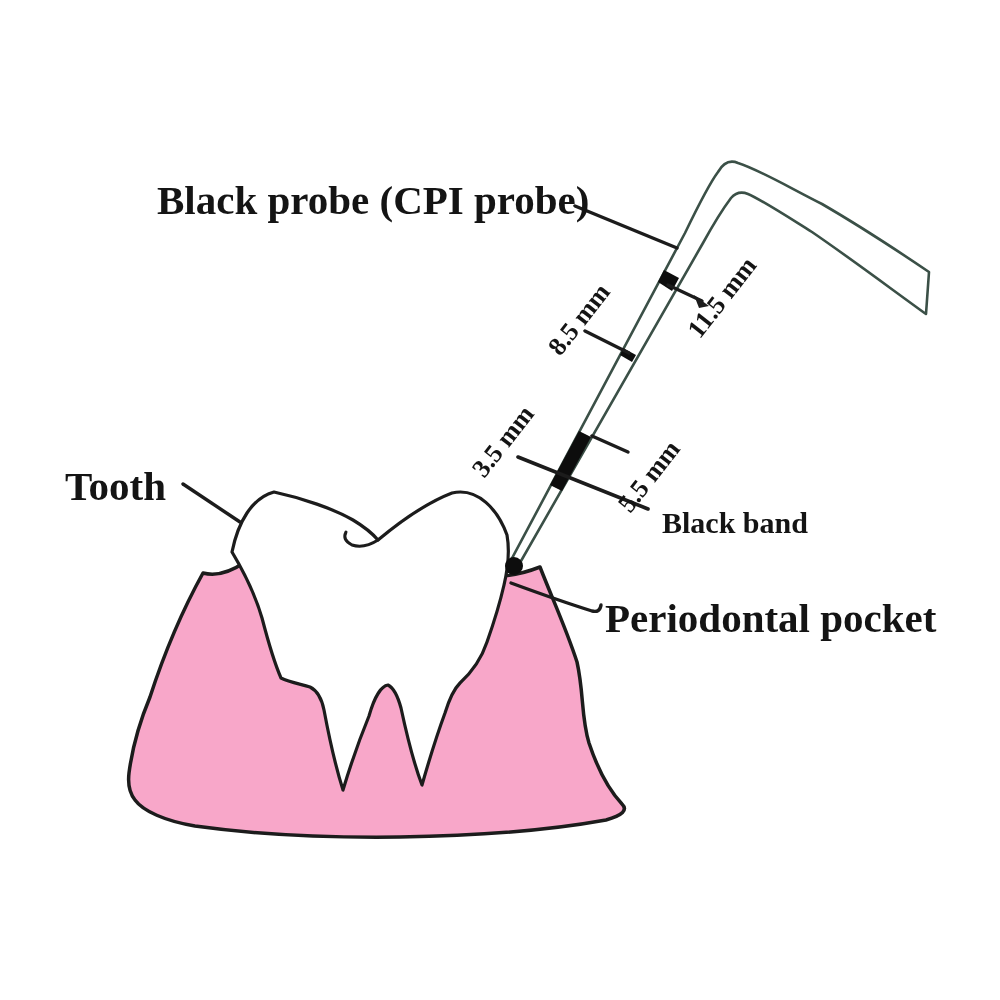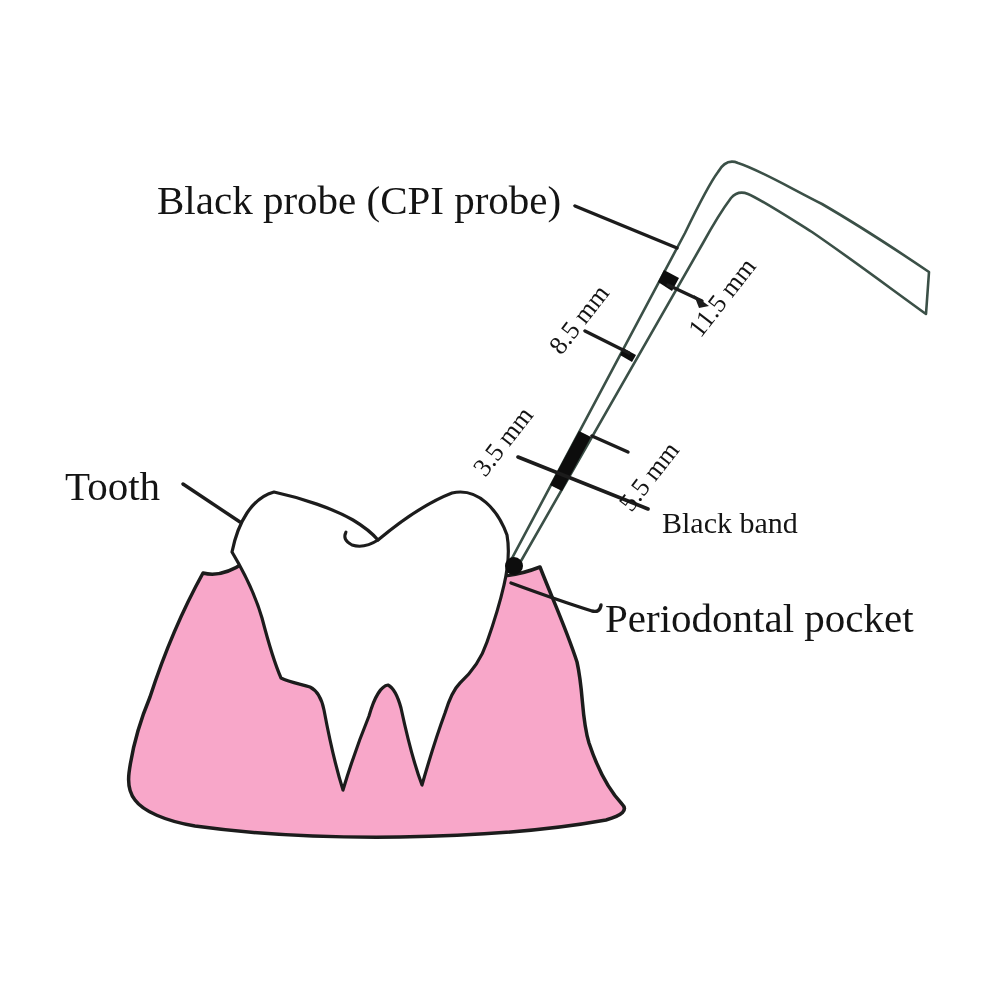--- a/index.html
+++ b/index.html
@@ -6,20 +6,21 @@
     margin: 0;
     padding: 0;
     background: #ffffff;
   }
   .stage {
     position: relative;
     width: 1000px;
     height: 1000px;
     background: #ffffff;
     overflow: hidden;
+    font-weight: bold;
   }
   svg { display: block; }
   .label-text {
     font-family: "Liberation Serif", "DejaVu Serif", serif;
     fill: #141414;
   }
   .label-lg { font-size: 41px; }
   .label-md { font-size: 30px; }
   .label-mm { font-size: 26px; }
 </style>

